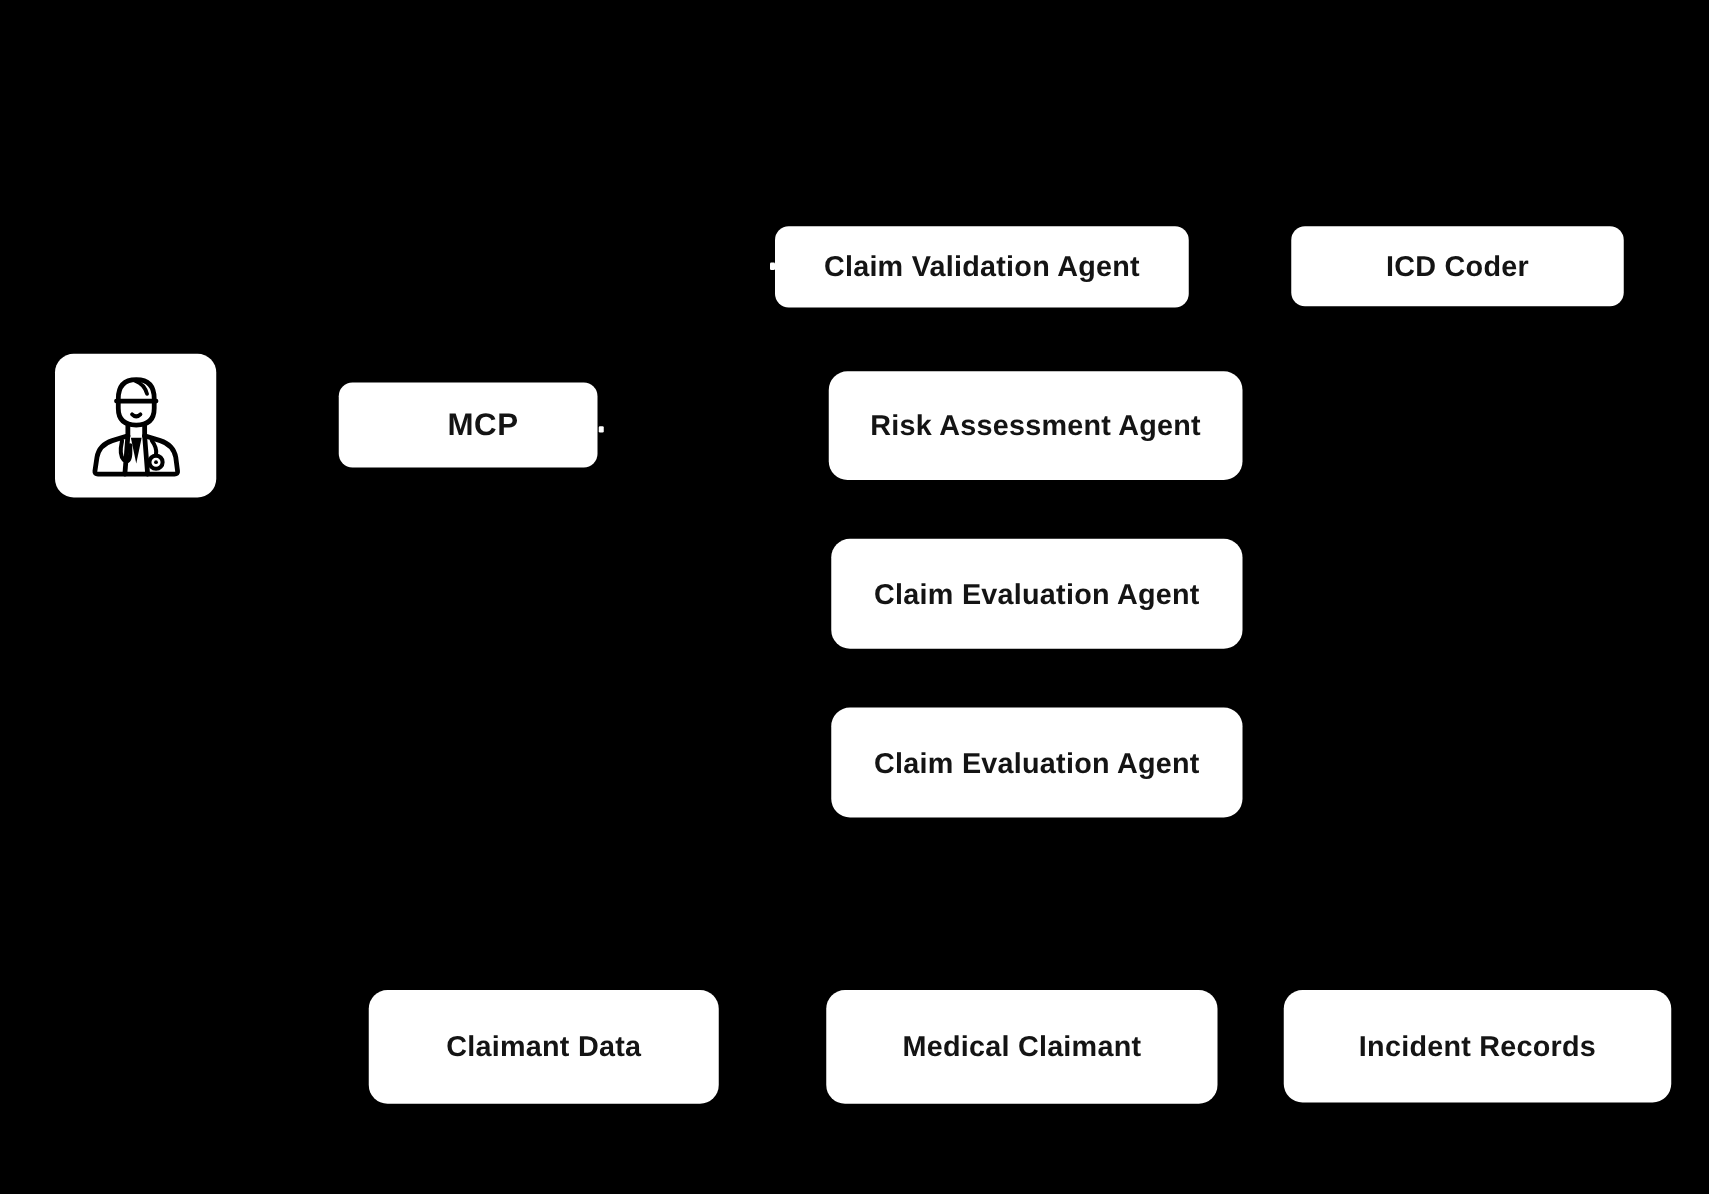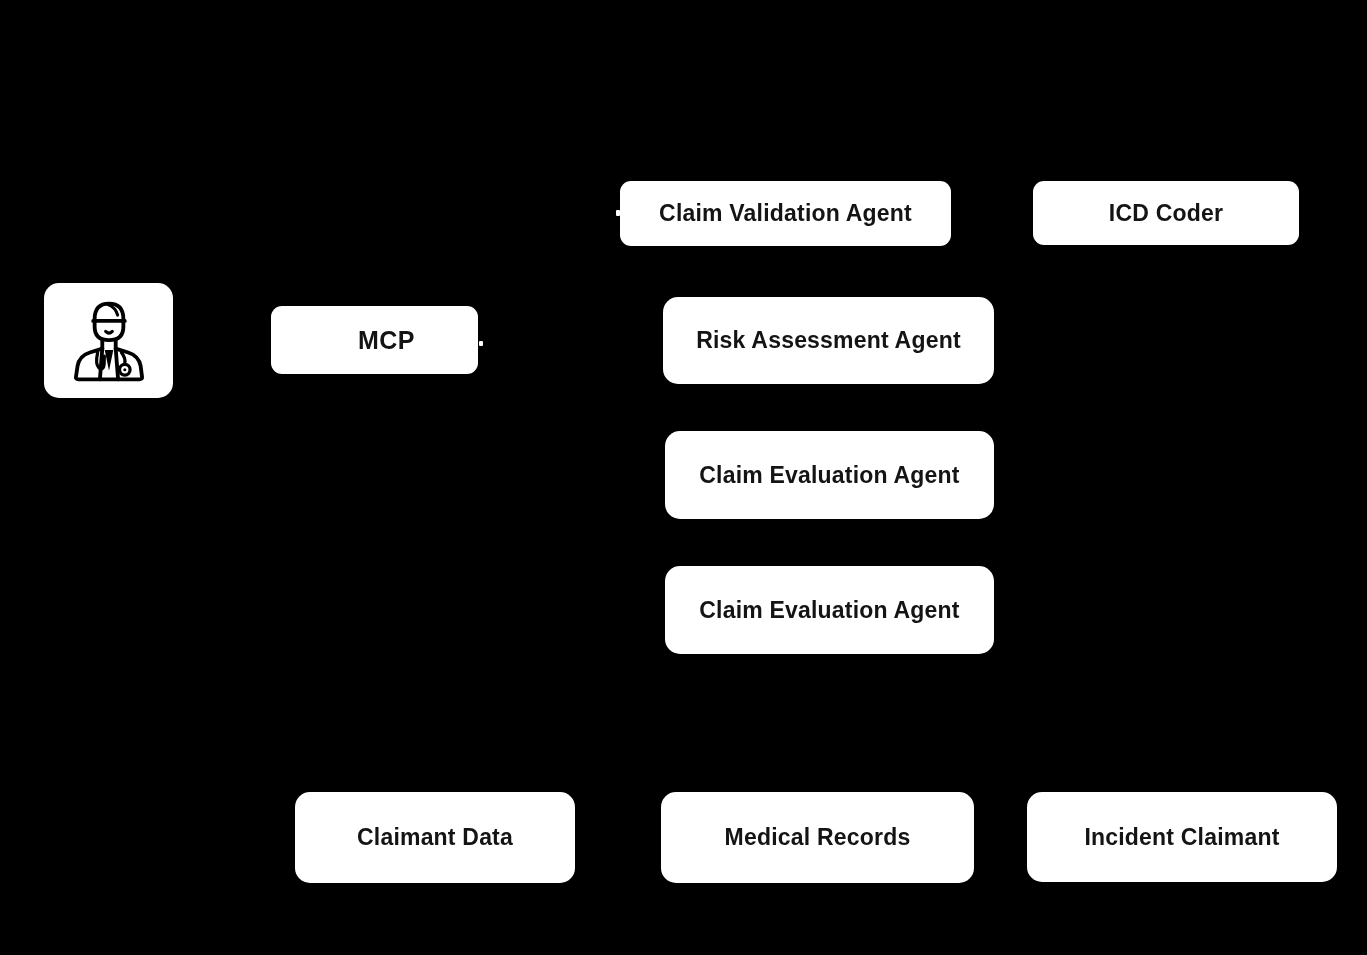--- a/index.html
+++ b/index.html
@@ -91,23 +91,23 @@
 
   <div class="node small-r label-23" style="left:1033px;top:181px;width:266px;height:64px;">
     <span>ICD Coder</span>
   </div>
 
   <div class="node big-r label-23" style="left:251px;top:792px;width:280px;height:91px;">
     <span>Claimant Data</span>
   </div>
 
   <div class="node big-r label-23" style="left:617px;top:792px;width:313px;height:91px;">
-    <span>Medical Records</span>
+    <span>Medical Claimant</span>
   </div>
 
   <div class="node big-r label-23" style="left:983px;top:792px;width:310px;height:90px;">
-    <span>Incident Claimant</span>
+    <span>Incident Records</span>
   </div>
 
   <div class="artifact" style="left:479px;top:341px;width:4px;height:5px;border-radius:1px;"></div>
   <div class="artifact" style="left:616px;top:210px;width:4px;height:6px;border-radius:1px;"></div>
 
 </div>
 
 </body></html>

